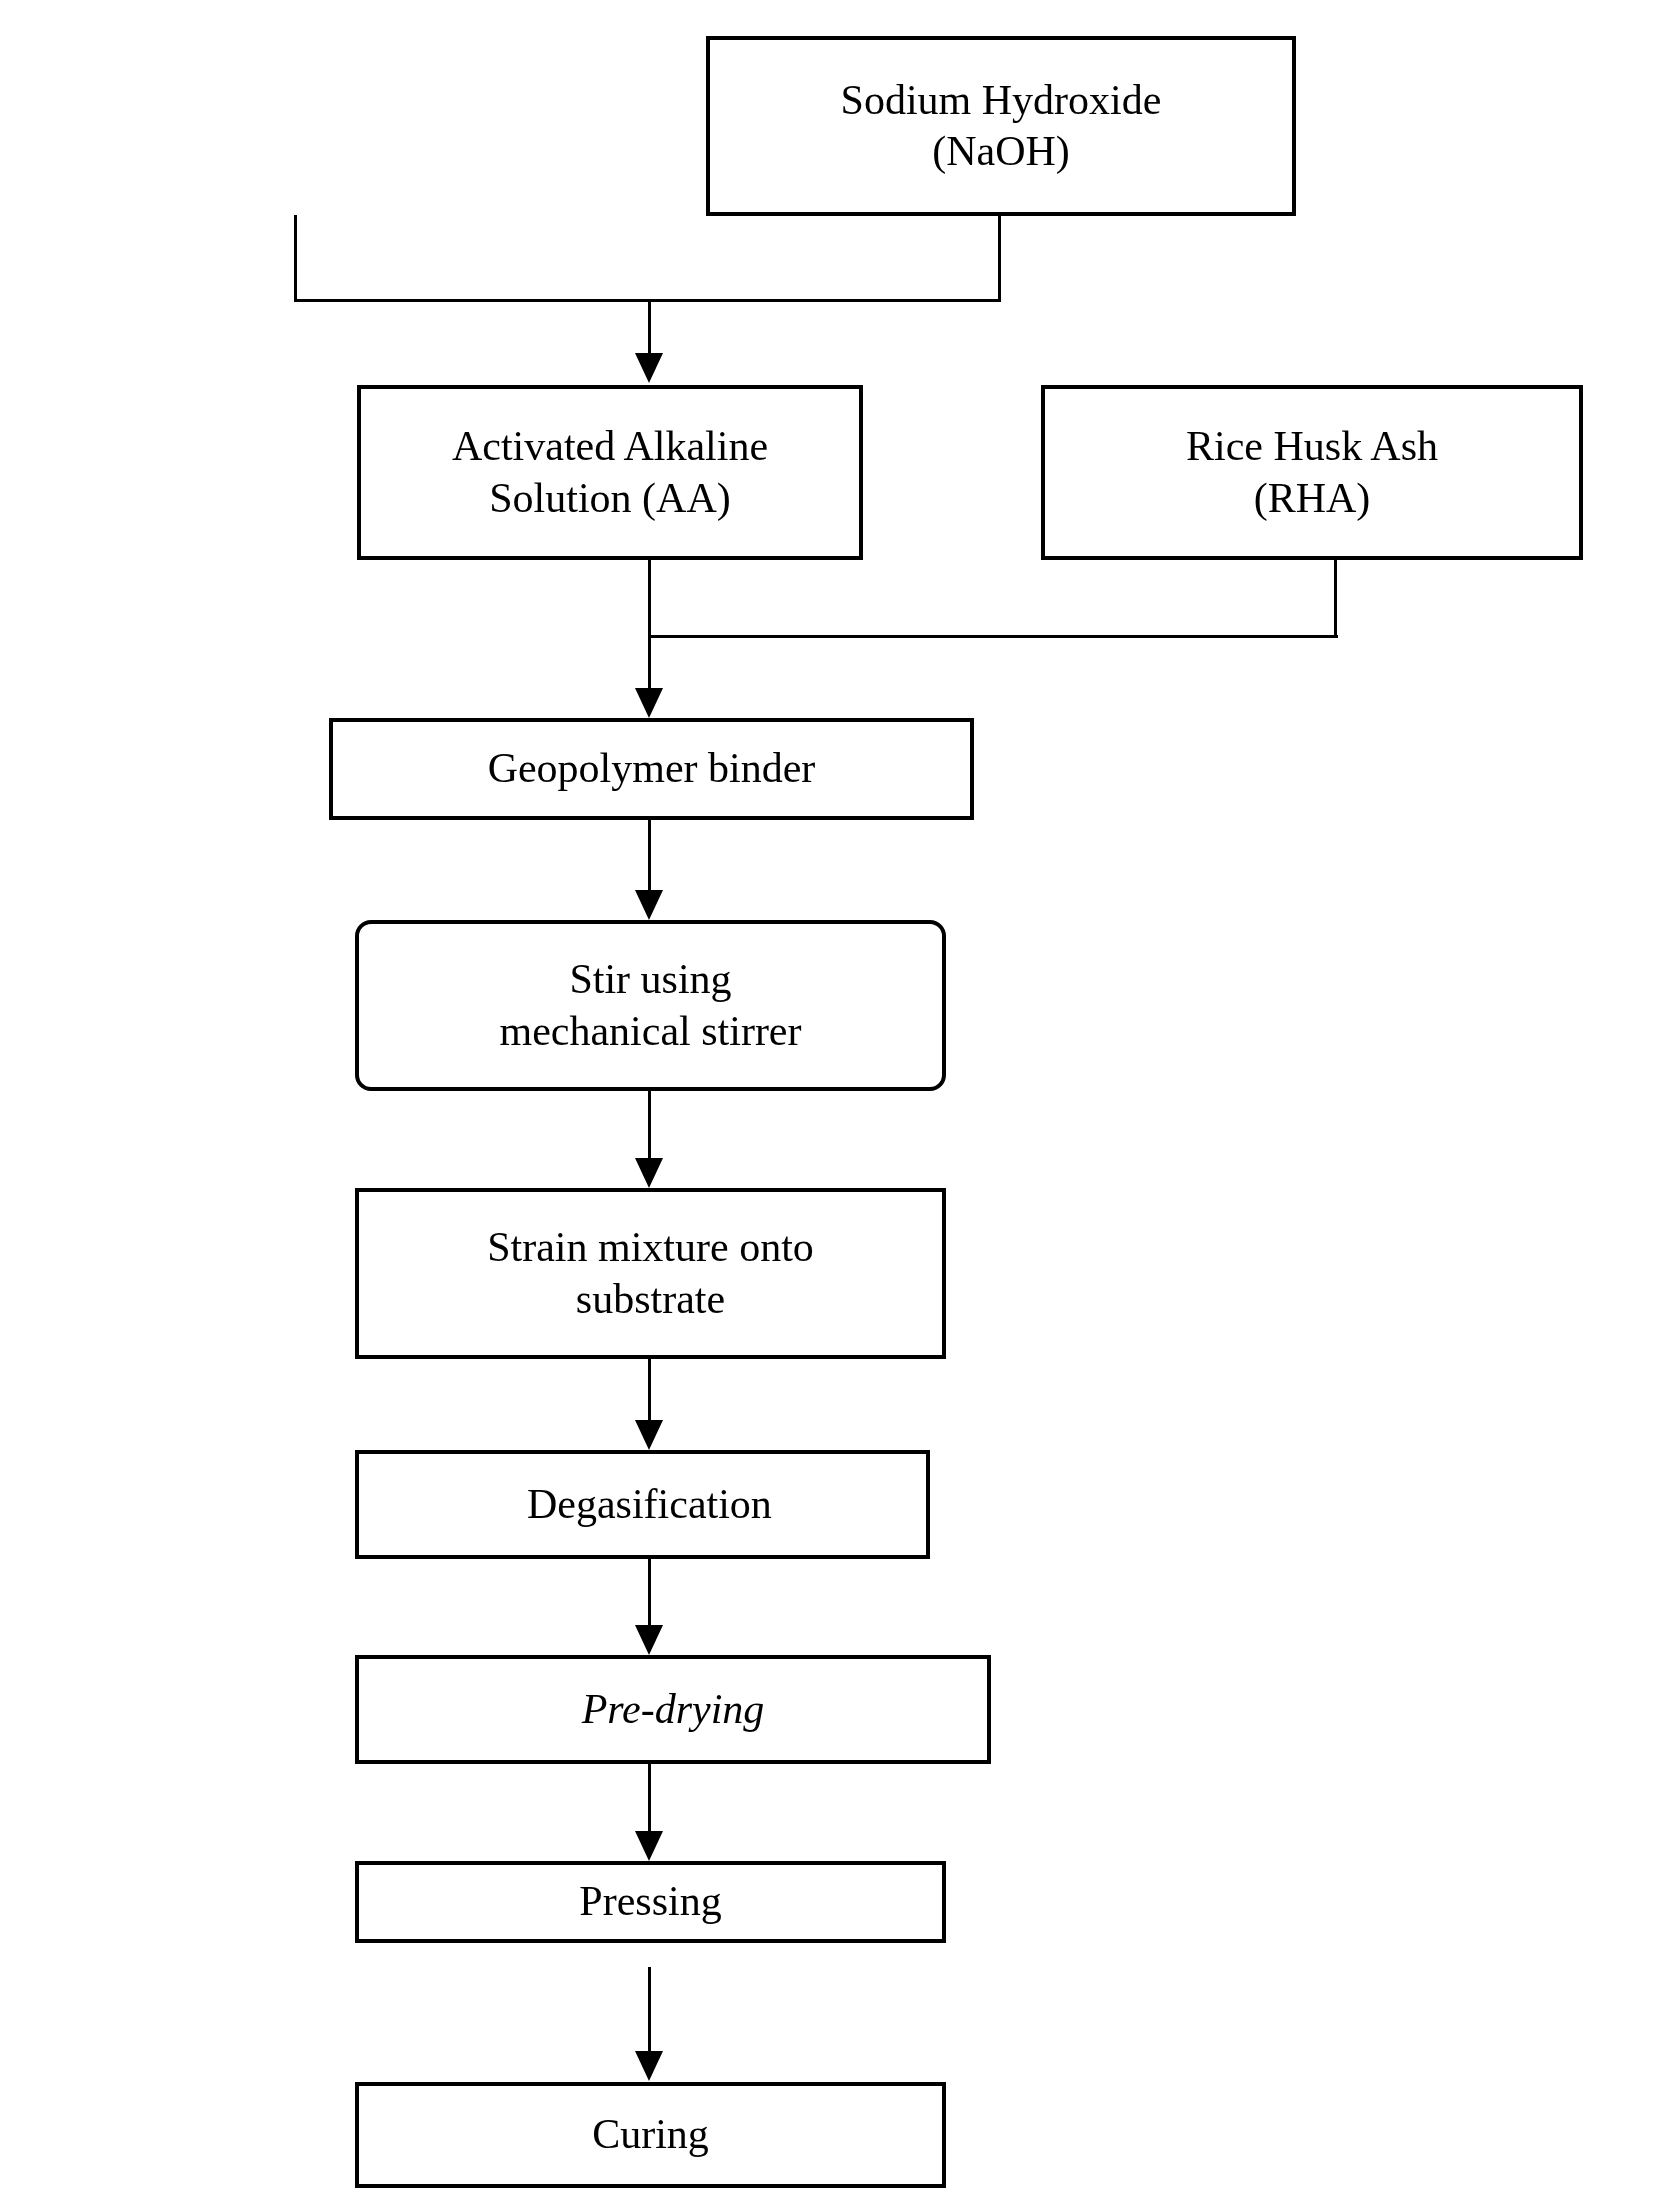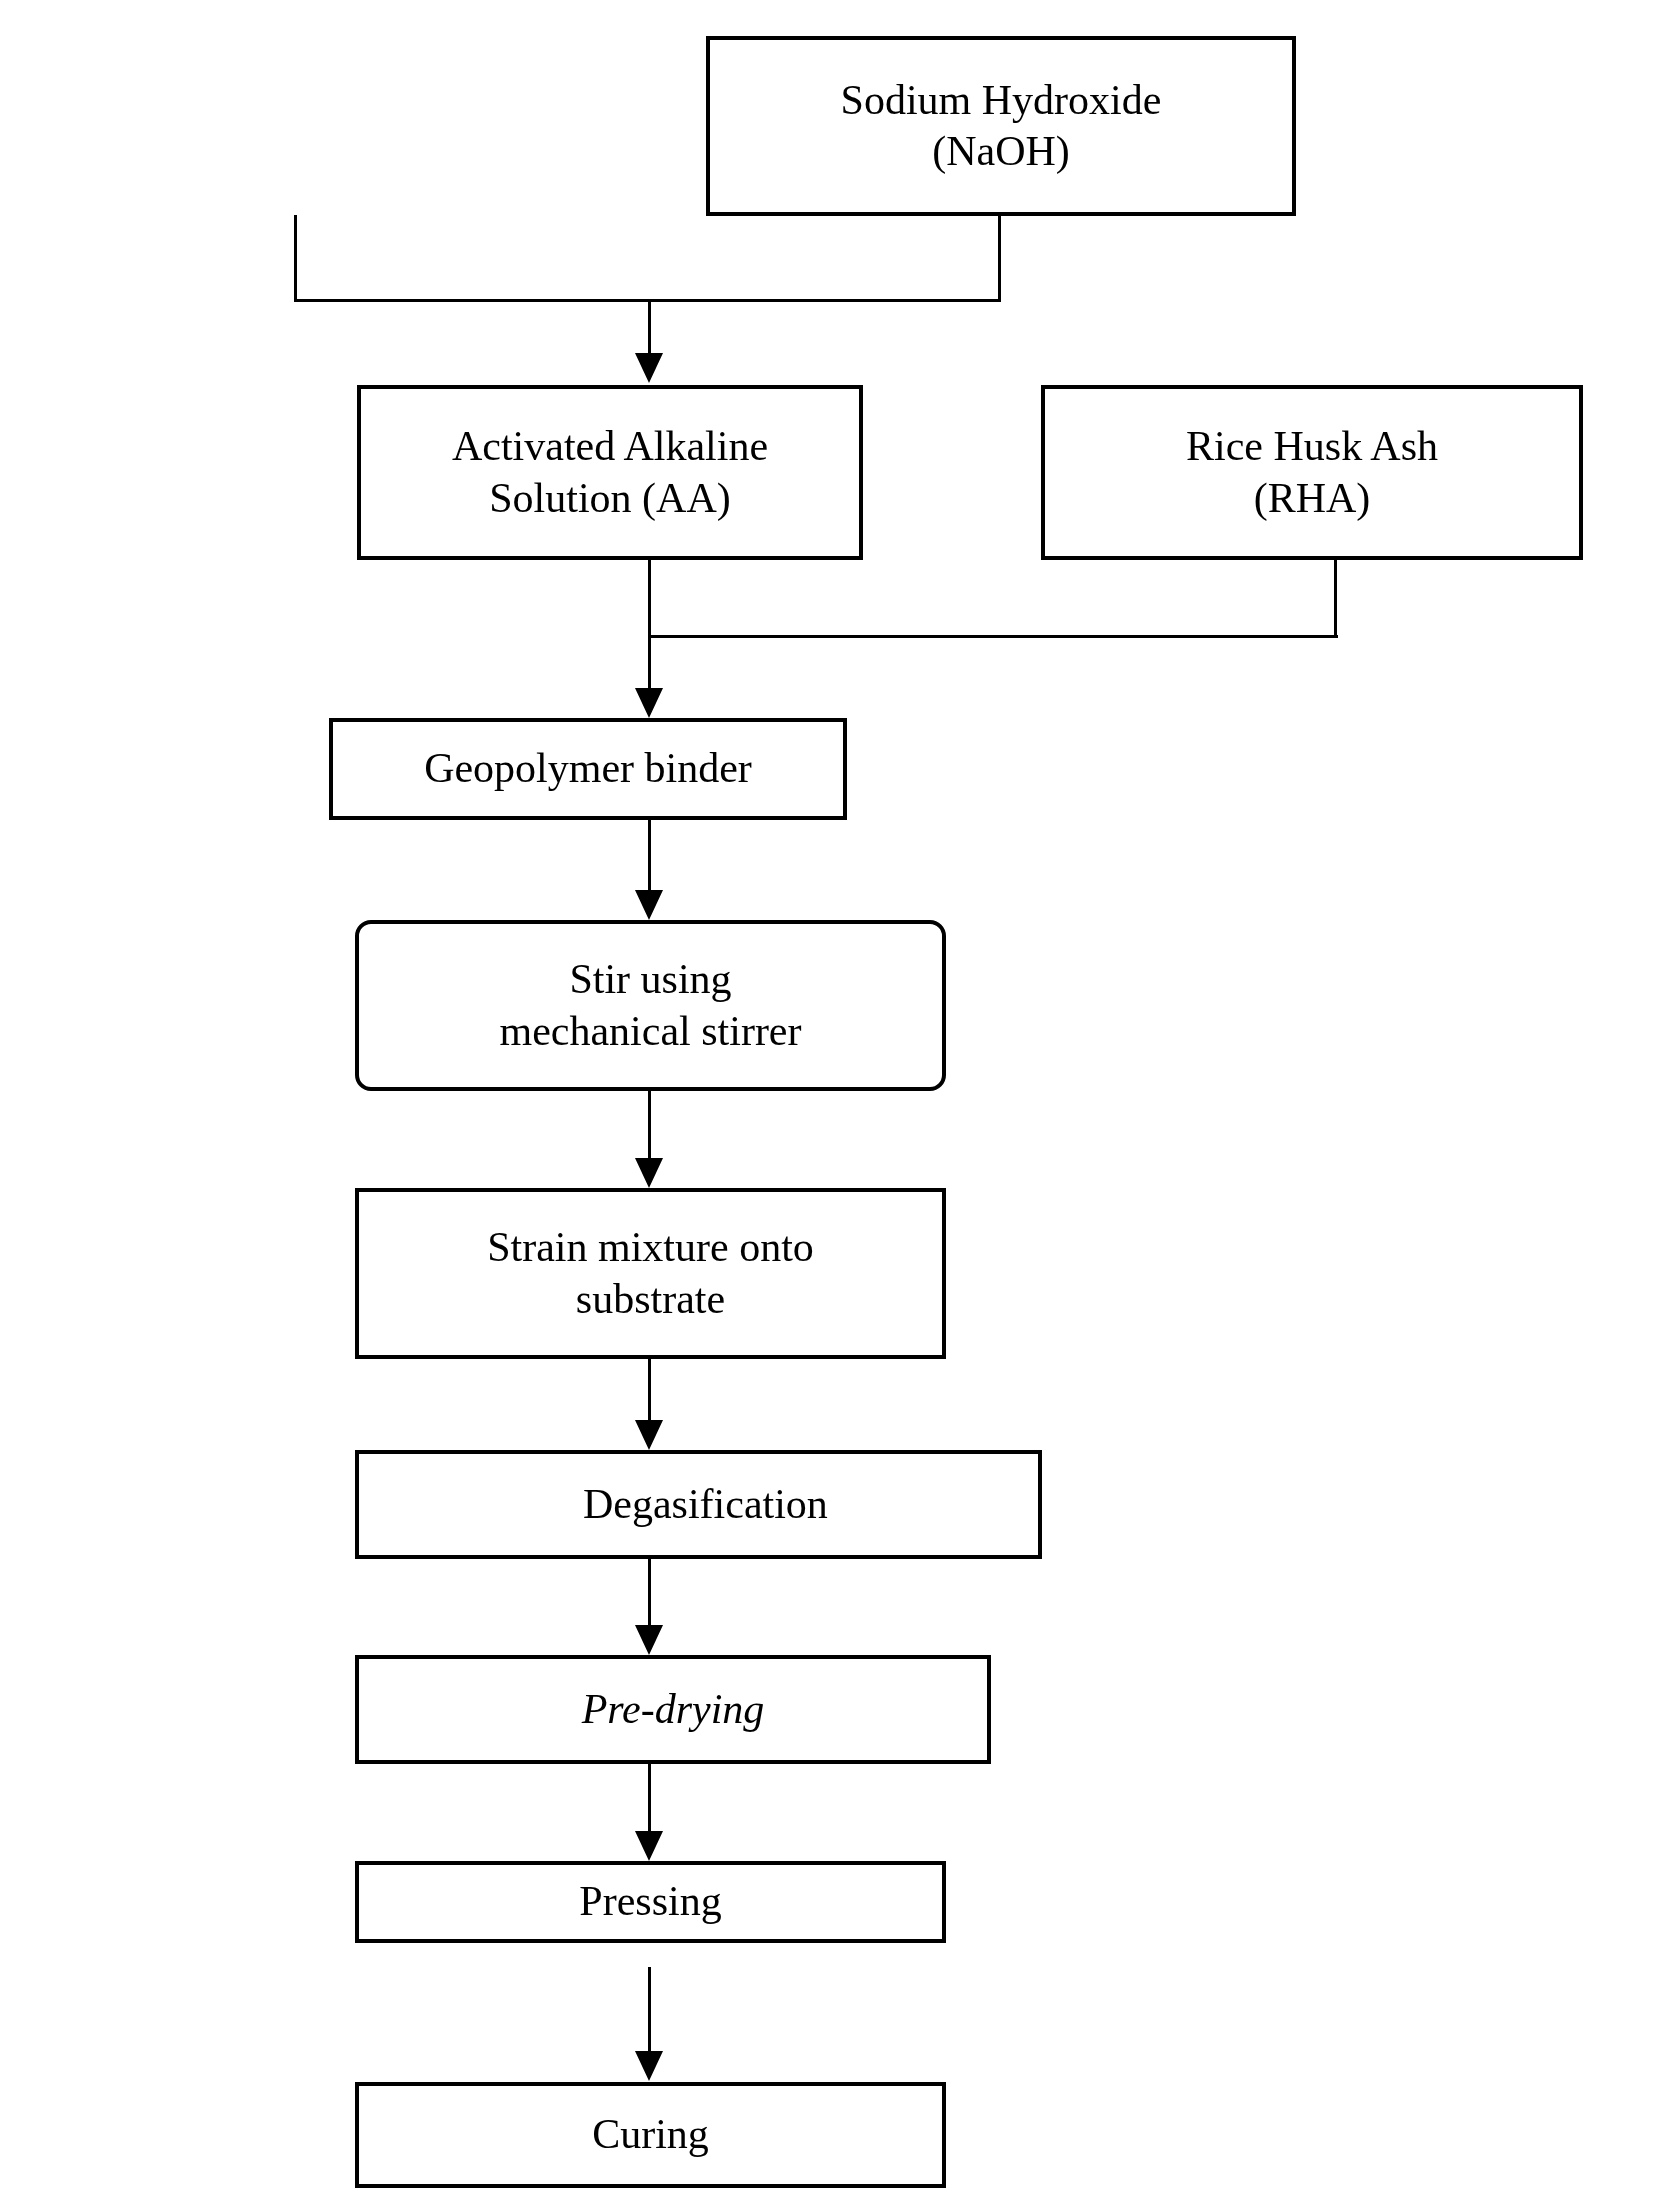--- a/index.html
+++ b/index.html
@@ -85,21 +85,21 @@
 
   <div class="node" style="left:1041px; top:385px; width:542px; height:175px;">
     <span class="lbl"><span>Rice Husk Ash</span><br><span>(RHA)</span></span>
   </div>
 
   <div class="vline" style="left:648px; top:560px; height:130px;"></div>
   <div class="vline" style="left:1334px; top:560px; height:78px;"></div>
   <div class="hline" style="left:648px; top:635px; width:690px;"></div>
   <div class="arrowhead" style="left:635px; top:688px;"></div>
 
-  <div class="node" style="left:329px; top:718px; width:518px; height:102px;">
+  <div class="node" style="left:329px; top:718px; width:645px; height:102px;">
     <span class="lbl">Geopolymer binder</span>
   </div>
 
   <div class="vline" style="left:648px; top:820px; height:72px;"></div>
   <div class="arrowhead" style="left:635px; top:890px;"></div>
 
   <div class="node" style="left:355px; top:920px; width:591px; height:171px;border-radius:16px;">
     <span class="lbl">Stir using
 mechanical stirrer</span>
   </div>
@@ -108,21 +108,21 @@
   <div class="arrowhead" style="left:635px; top:1158px;"></div>
 
   <div class="node" style="left:355px; top:1188px; width:591px; height:171px;">
     <span class="lbl">Strain mixture onto
 substrate</span>
   </div>
 
   <div class="vline" style="left:648px; top:1359px; height:62px;"></div>
   <div class="arrowhead" style="left:635px; top:1420px;"></div>
 
-  <div class="node" style="left:355px; top:1450px; width:687px; height:109px;padding-left:20px;">
+  <div class="node" style="left:355px; top:1450px; width:575px; height:109px;padding-left:20px;">
     <span class="lbl">Degasification</span>
   </div>
 
   <div class="vline" style="left:648px; top:1559px; height:69px;"></div>
   <div class="arrowhead" style="left:635px; top:1625px;"></div>
 
   <div class="node" style="left:355px; top:1655px; width:636px; height:109px;font-style:italic;">
     <span class="lbl">Pre-drying</span>
   </div>
 

